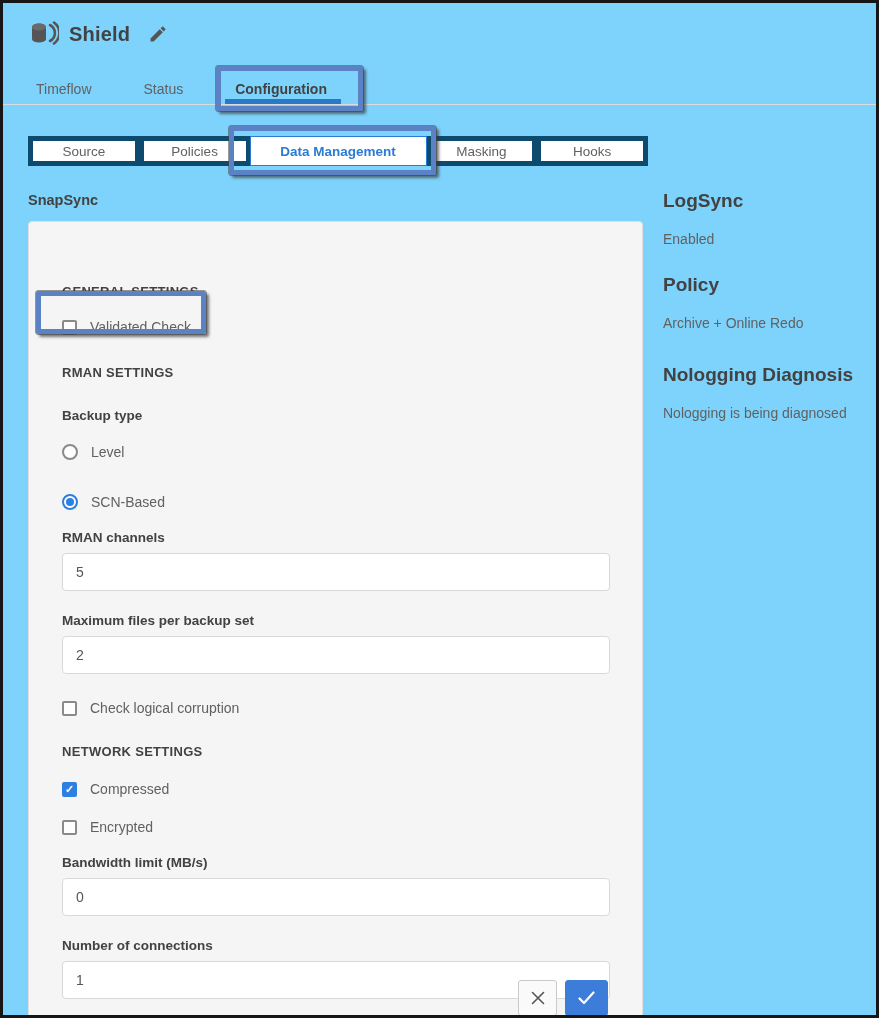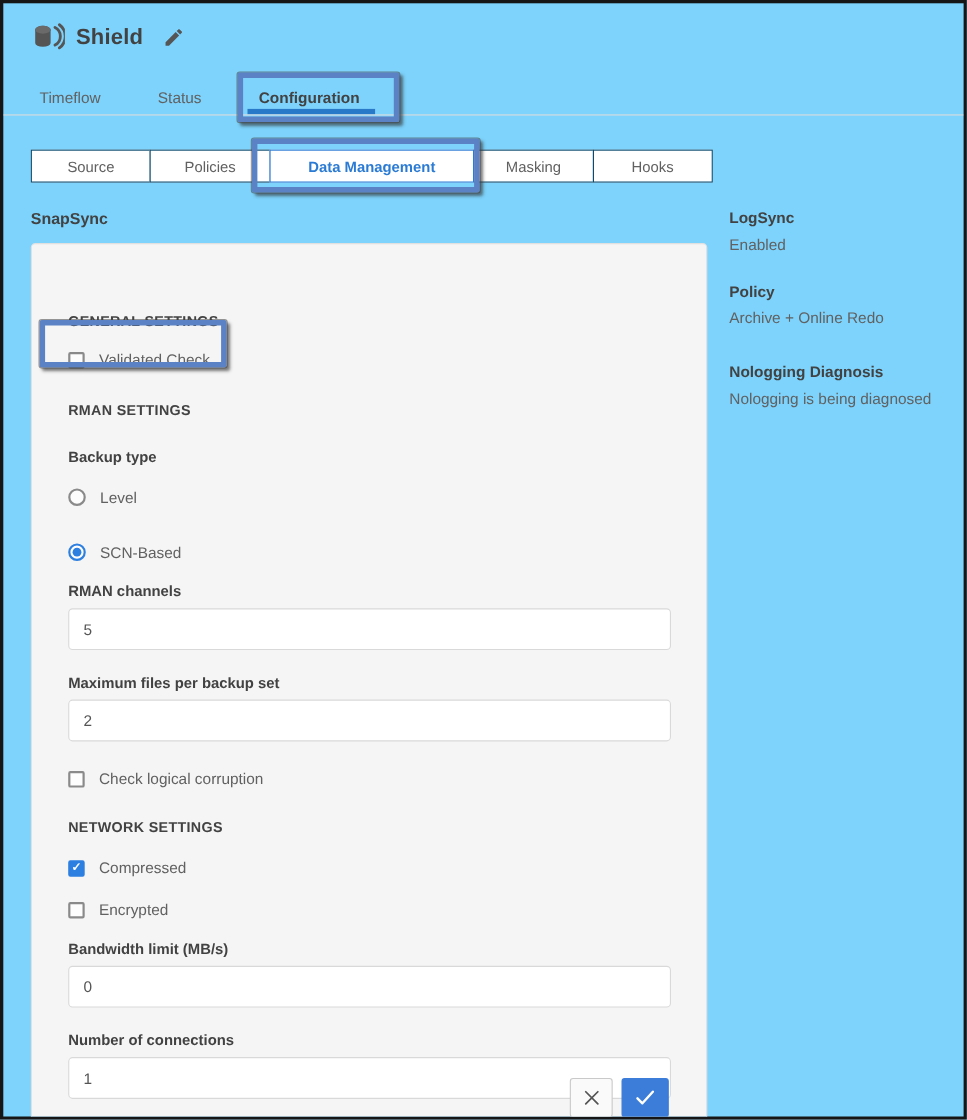--- a/index.html
+++ b/index.html
@@ -18,21 +18,21 @@
   
   .tabs { position:absolute; left:33px; top:78px; display:flex; gap:52px; }
   .tab { font-size:14px; color:#616161; cursor:pointer; }
   .tab.active { font-weight:bold; color:#424242; }
   .tab-underline { position:absolute; left:222px; top:96px; width:116px; height:5px; background:#2979c9; }
   .tab-divider { position:absolute; left:0; top:101px; width:873px; height:1px; background:#dcdcdc; }
 
   
   .subtabs { position:absolute; left:25px; top:133px; width:620px; height:30px; display:flex; }
   .subtab {
-    flex:1 1 0; background:#ffffff; border:1px solid #0c4a6e; margin-left:-1px;
+    flex:1 1 0; background:#ffffff; border:5px solid #0c4a6e; margin-left:-1px;
     display:flex; align-items:center; justify-content:center;
     font-size:13.5px; color:#616161; cursor:pointer;
   }
   .subtab:first-child { margin-left:0; }
   .subtab.active {
     flex:1.72 1 0; border:1px solid #2b7bd4; color:#2b7bd4; font-weight:bold; z-index:2; position:relative;
   }
 
   
   .annotation {
@@ -85,22 +85,22 @@
     width:43px; height:36px; background:#3b7dd8; border:1px solid #3b7dd8; border-radius:3px;
     display:flex; align-items:center; justify-content:center; cursor:pointer;
   }
 
   
   .mt-22{margin-top:22px;} .mt-30{margin-top:30px;} .mt-28{margin-top:28px;}
   .mt-34{margin-top:34px;} .mt-21{margin-top:21px;} .mt-20{margin-top:20px;} .mt-26{margin-top:26px;} .mt-8{margin-top:8px;}
 
   
   .info-col { position:absolute; left:660px; top:187px; width:216px; }
-  .info-heading { font-size:14px; font-weight:bold; color:#424242; }
-  .info-value { font-size:14px; color:#616161; margin-top:7px; line-height:1.4; }
+  .info-heading { font-size:19px; font-weight:bold; color:#424242; }
+  .info-value { font-size:14px; color:#616161; margin-top:18px; line-height:1.4; }
   .info-block + .info-block { margin-top:24px; }
 </style>
 </head>
 <body>
 
 <div class="page">
 
   <div class="header">
     <svg class="icon-svg" width="30" height="30" viewBox="0 0 30 30">
       <ellipse cx="10" cy="8" rx="7" ry="3.6" fill="#555555"></ellipse>

